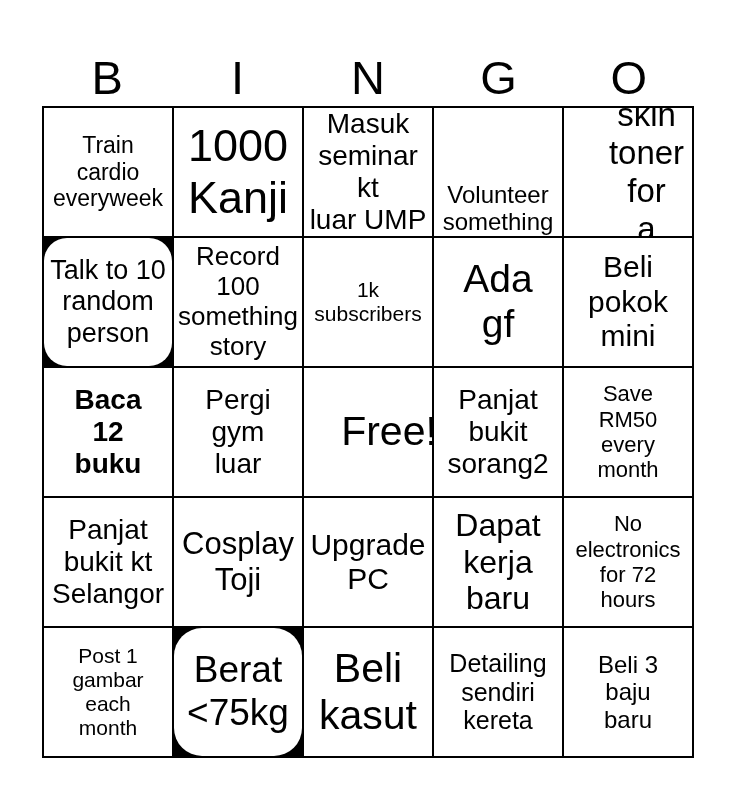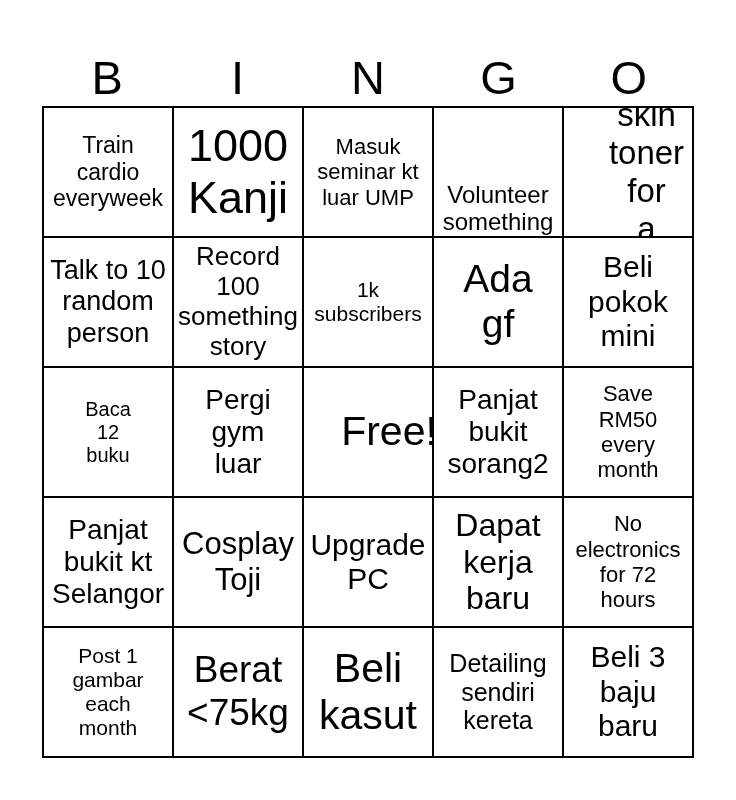--- a/index.html
+++ b/index.html
@@ -81,41 +81,41 @@
           <div>cardio</div>
           <div>everyweek</div>
         </div>
       </div>
       <div class="cell" style="font-size: 45px;">
         <div class="cell-text">
           <div>1000</div>
           <div>Kanji</div>
         </div>
       </div>
-      <div class="cell" style="font-size: 22px; align-items: center;">
+      <div class="cell" style="font-size: 28px; align-items: center;">
         <div class="cell-text">
           <div>Masuk</div>
           <div>seminar kt</div>
           <div>luar UMP</div>
         </div>
       </div>
       <div class="cell" style="font-size: 24px; align-items: flex-end;">
         <div class="cell-text">
           <div>Volunteer</div>
           <div>something</div>
         </div>
       </div>
       <div class="cell" style="font-size: 33px; padding-left: 37px;">
         <div class="cell-text">
           <div>Use skin</div>
           <div>toner for</div>
           <div>a month</div>
         </div>
       </div>
-      <div class="cell" style="font-size: 27px;">
+      <div class="cell" style="font-size: 27px; border-radius: 23px;">
         <div class="cell-text">
           <div>Talk to 10</div>
           <div>random</div>
           <div>person</div>
         </div>
       </div>
       <div class="cell" style="font-size: 26px;">
         <div class="cell-text">
           <div>Record</div>
           <div>100</div>
@@ -135,21 +135,21 @@
           <div>gf</div>
         </div>
       </div>
       <div class="cell" style="font-size: 30px;">
         <div class="cell-text">
           <div>Beli</div>
           <div>pokok</div>
           <div>mini</div>
         </div>
       </div>
-      <div class="cell" style="font-size: 20px;">
+      <div class="cell" style="font-size: 28px; font-weight: bold;">
         <div class="cell-text">
           <div>Baca</div>
           <div>12</div>
           <div>buku</div>
         </div>
       </div>
       <div class="cell" style="font-size: 28px;">
         <div class="cell-text">
           <div>Pergi</div>
           <div>gym</div>
@@ -211,40 +211,40 @@
         </div>
       </div>
       <div class="cell" style="font-size: 21px;">
         <div class="cell-text">
           <div>Post 1</div>
           <div>gambar</div>
           <div>each</div>
           <div>month</div>
         </div>
       </div>
-      <div class="cell" style="font-size: 37px;">
+      <div class="cell" style="font-size: 37px; border-radius: 28px;">
         <div class="cell-text">
           <div>Berat</div>
           <div>&lt;75kg</div>
         </div>
       </div>
       <div class="cell" style="font-size: 41px;">
         <div class="cell-text">
           <div>Beli</div>
           <div>kasut</div>
         </div>
       </div>
       <div class="cell" style="font-size: 25px;">
         <div class="cell-text">
           <div>Detailing</div>
           <div>sendiri</div>
           <div>kereta</div>
         </div>
       </div>
-      <div class="cell" style="font-size: 30px;">
+      <div class="cell" style="font-size: 24px;">
         <div class="cell-text">
           <div>Beli 3</div>
           <div>baju</div>
           <div>baru</div>
         </div>
       </div>
     </div>
 
 </div>
 

